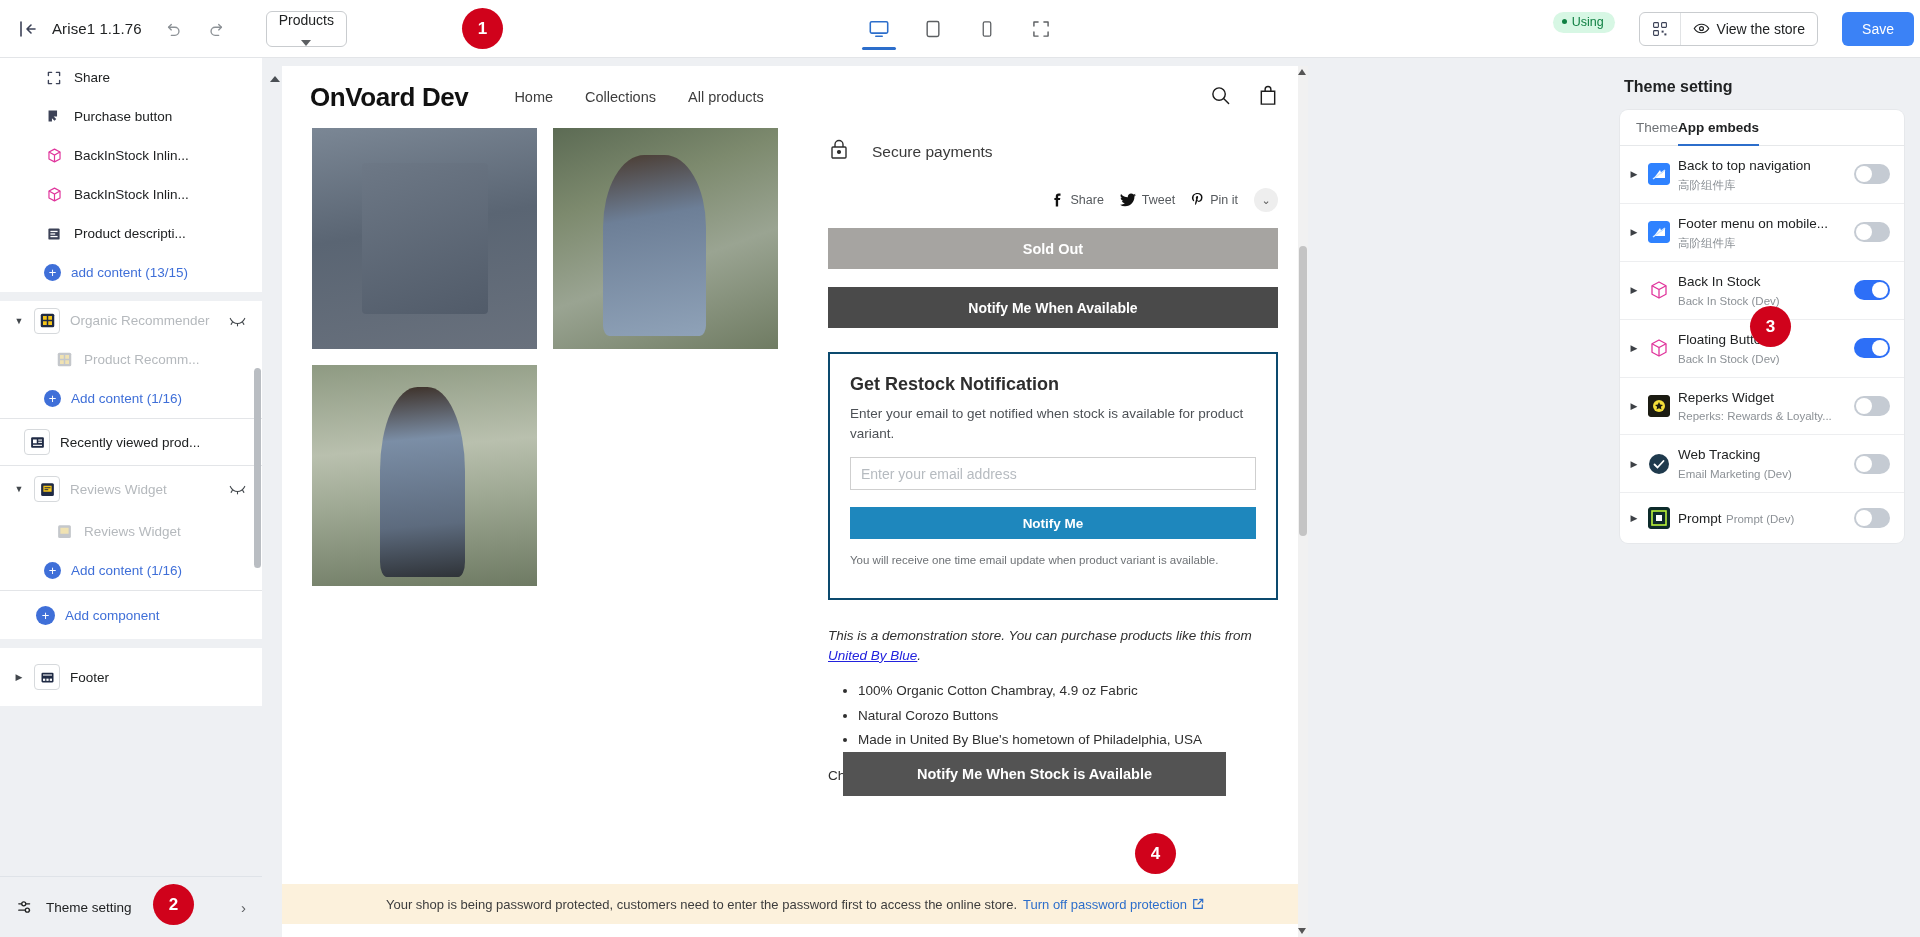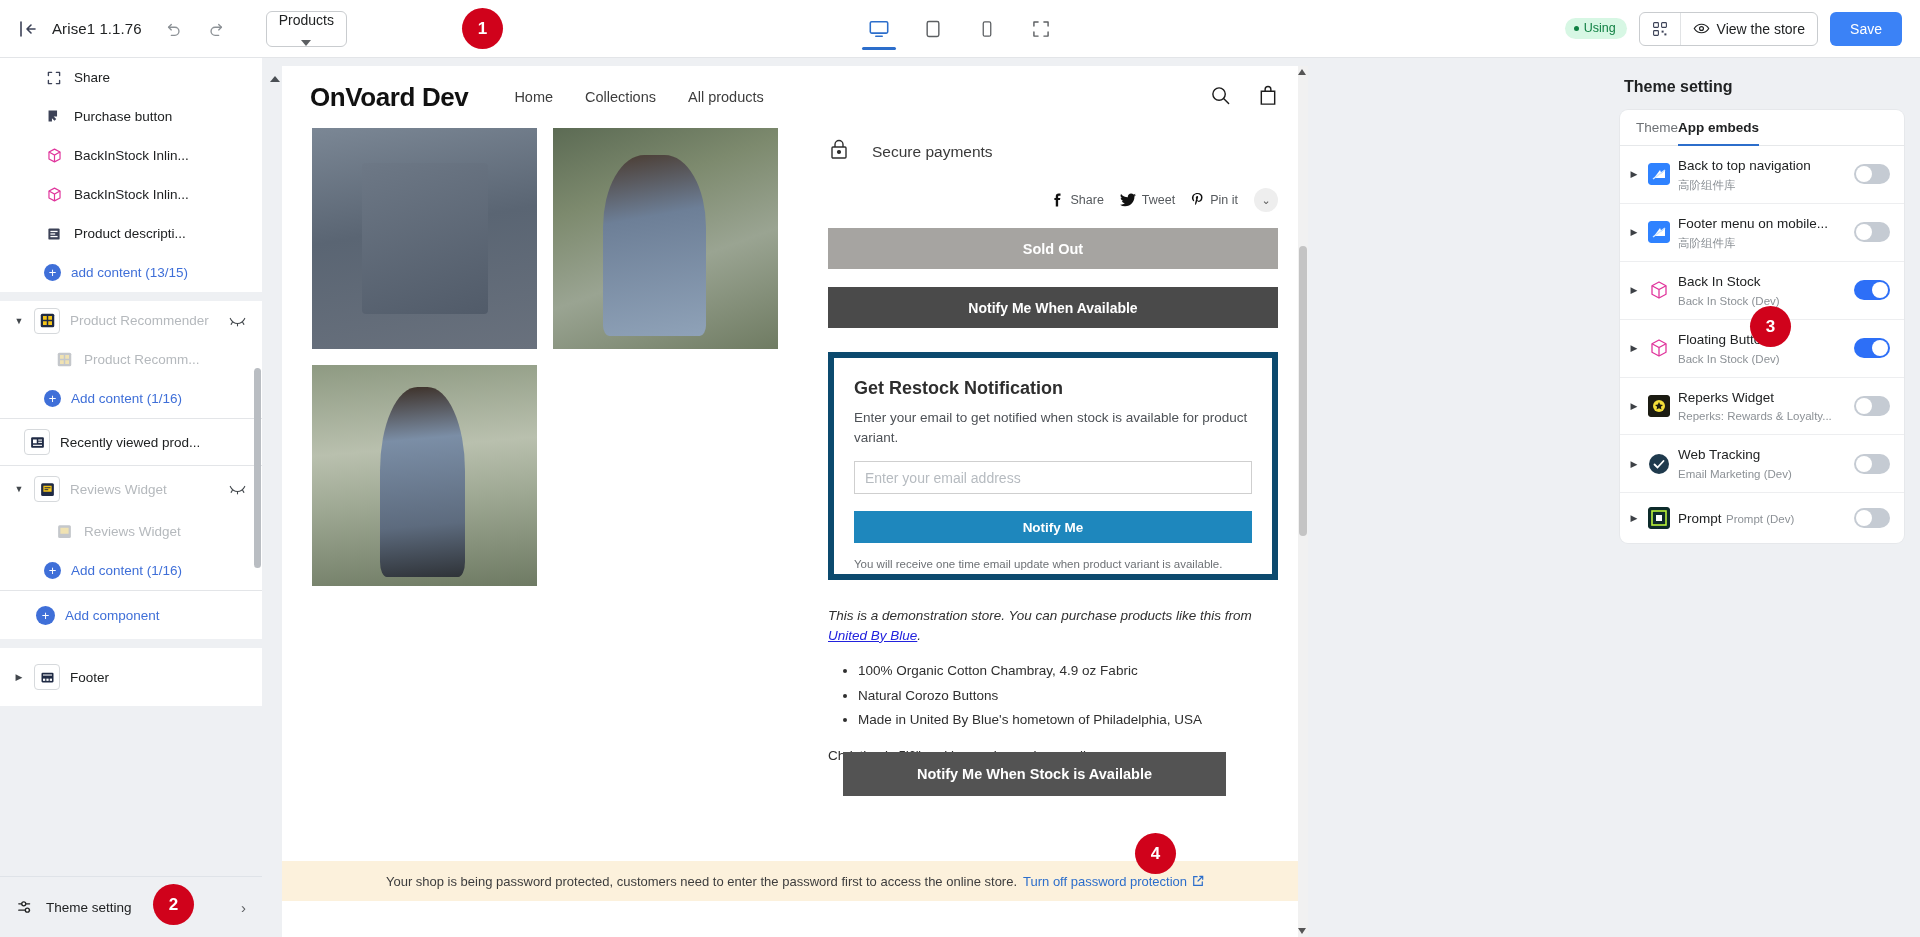--- a/index.html
+++ b/index.html
@@ -34,21 +34,21 @@
   .device-group {
     position:absolute; left:50%; transform:translateX(-50%);
     display:flex; align-items:center; gap:20px; height:58px;
   }
   .dev-btn { width:34px; height:40px; display:flex; align-items:center; justify-content:center; color:#5c5f62; cursor:pointer; position:relative; }
   .dev-btn.active { color:#2c6ecb; }
   .dev-btn.active:after {
     content:""; position:absolute; bottom:-1px; left:0; width:34px; height:3px; background:#2c6ecb; border-radius:2px;
   }
 
-  .tb-right { position:absolute; right:18px; display:flex; align-items:center; gap:12px; }
+  .tb-right { position:absolute; right:6px; display:flex; align-items:flex-start; gap:24px; }
   .using-pill {
     background:#d7f7e4; color:#108043; font-size:12.5px; border-radius:11px;
     padding:3px 11px 4px 9px; display:flex; align-items:center; gap:5px;
   }
   .using-dot { width:5px;height:5px;border-radius:50%;background:#108043; }
   .btn-group { display:flex; align-items:stretch; border:1px solid #c9cccf; border-radius:6px; overflow:hidden; background:#fff; height:34px;}
   .bg-seg { display:flex; align-items:center; gap:7px; padding:0 12px; font-size:14px; color:#202223; cursor:pointer; }
   .bg-seg + .bg-seg { border-left:1px solid #e1e3e5; }
   .save-btn {
     background:#3b82f6; color:#fff; font-size:14px; border:none; border-radius:6px;
@@ -135,21 +135,21 @@
   .share-item { display:flex; align-items:center; gap:6px; cursor:pointer; }
   .chev-pill { width:24px;height:24px;border-radius:50%;background:#eeeeee;display:flex;align-items:center;justify-content:center;color:#5a5a5a;font-size:11px;cursor:pointer;}
   .btn-soldout {
     width:100%; height:41px; background:#a6a4a1; color:#fff; font-size:14.5px; font-weight:bold;
     display:flex; align-items:center; justify-content:center; margin-bottom:18px; cursor:default;
   }
   .btn-notify-dark {
     width:100%; height:41px; background:#4a4a4a; color:#fff; font-size:14px; font-weight:bold;
     display:flex; align-items:center; justify-content:center; margin-bottom:24px; cursor:pointer;
   }
-  .restock-card { border:6px solid #0c4a6e; padding:20px 20px 4px 20px; }
+  .restock-card { border:2px solid #0c4a6e; padding:20px 20px 32px 20px; }
   .restock-title { font-size:18px; font-weight:bold; color:#2e2e2e; margin-bottom:9px; }
   .restock-sub { font-size:13.5px; color:#4d5156; line-height:1.45; margin-bottom:14px; }
   .email-input {
     width:100%; height:33px; border:1px solid #cfcfcf; background:#fff;
     font-size:14px; color:#8b5cf6; padding:0 10px; font-family:inherit;
   }
   .email-input::placeholder { color:#b6bbc0; }
   .btn-notify-blue {
     width:100%; height:32px; margin-top:17px; background:#1e87bd; color:#fff;
     font-size:13.5px; font-weight:bold; border:none; cursor:pointer; font-family:inherit;
@@ -157,21 +157,21 @@
   .restock-foot { font-size:11.5px; color:#6d7175; margin-top:15px; }
 
   .desc { margin-top:26px; font-size:13.5px; color:#2f2f2f; }
   .desc-italic { font-style:italic; line-height:1.45; }
   .desc-italic a { color:#2222dd; }
   .desc ul { margin:16px 0 0 0; padding-left:30px; }
   .desc li { margin-bottom:4px; line-height:1.5; }
   .desc-last { margin-top:18px; }
 
   .pw-banner {
-    position:absolute; left:0; bottom:36px; width:1026px; height:40px;
+    position:absolute; left:0; bottom:13px; width:1026px; height:40px;
     background:#fcf1dc; display:flex; align-items:center; justify-content:center;
     font-size:13px; color:#3d3d3d; gap:6px;
   }
   .pw-banner a { color:#2c6ecb; text-decoration:none; display:inline-flex; align-items:center; gap:5px; }
 
   .tooltip-bar {
     position:absolute; left:581px; top:694px; width:383px; height:44px;
     background:#535353; color:#fff; font-size:14.5px; font-weight:bold;
     display:flex; align-items:center; justify-content:center; z-index:25;
   }
@@ -366,21 +366,21 @@
           <span class="disclose">▼</span>
           <span class="sb-icon-box">
             <svg width="15" height="15" viewBox="0 0 20 20" fill="#1f2a44">
               <rect x="1" y="1" width="18" height="18" rx="2"></rect>
               <rect x="4" y="4" width="5" height="5" fill="#f5c518"></rect>
                 <rect x="11" y="4" width="5" height="5" fill="#f5c518"></rect>
               <rect x="4" y="11" width="5" height="5" fill="#f5c518"></rect>
                 <rect x="11" y="11" width="5" height="5" fill="#f5c518"></rect>
             </svg>
           </span>
-          <span class="sb-label dim">Product Recommender</span>
+          <span class="sb-label dim">Organic Recommender</span>
           <span class="eye-off">
             <svg width="17" height="12" viewBox="0 0 20 12" fill="none" stroke="#42474c" stroke-width="1.3">
               <path d="M1.5 3c2 4 6 6 8.5 6s6.5-2 8.5-6" stroke-linecap="round"></path>
               <path d="M4 7.5L2.5 10M16 7.5L17.5 10M10 9.2v2.5" stroke-linecap="round"></path>
             </svg>
           </span>
         </div>
         <div class="sb-row indent">
           <span class="sb-icon">
             <svg width="15" height="15" viewBox="0 0 20 20" fill="#c4c7cb">

